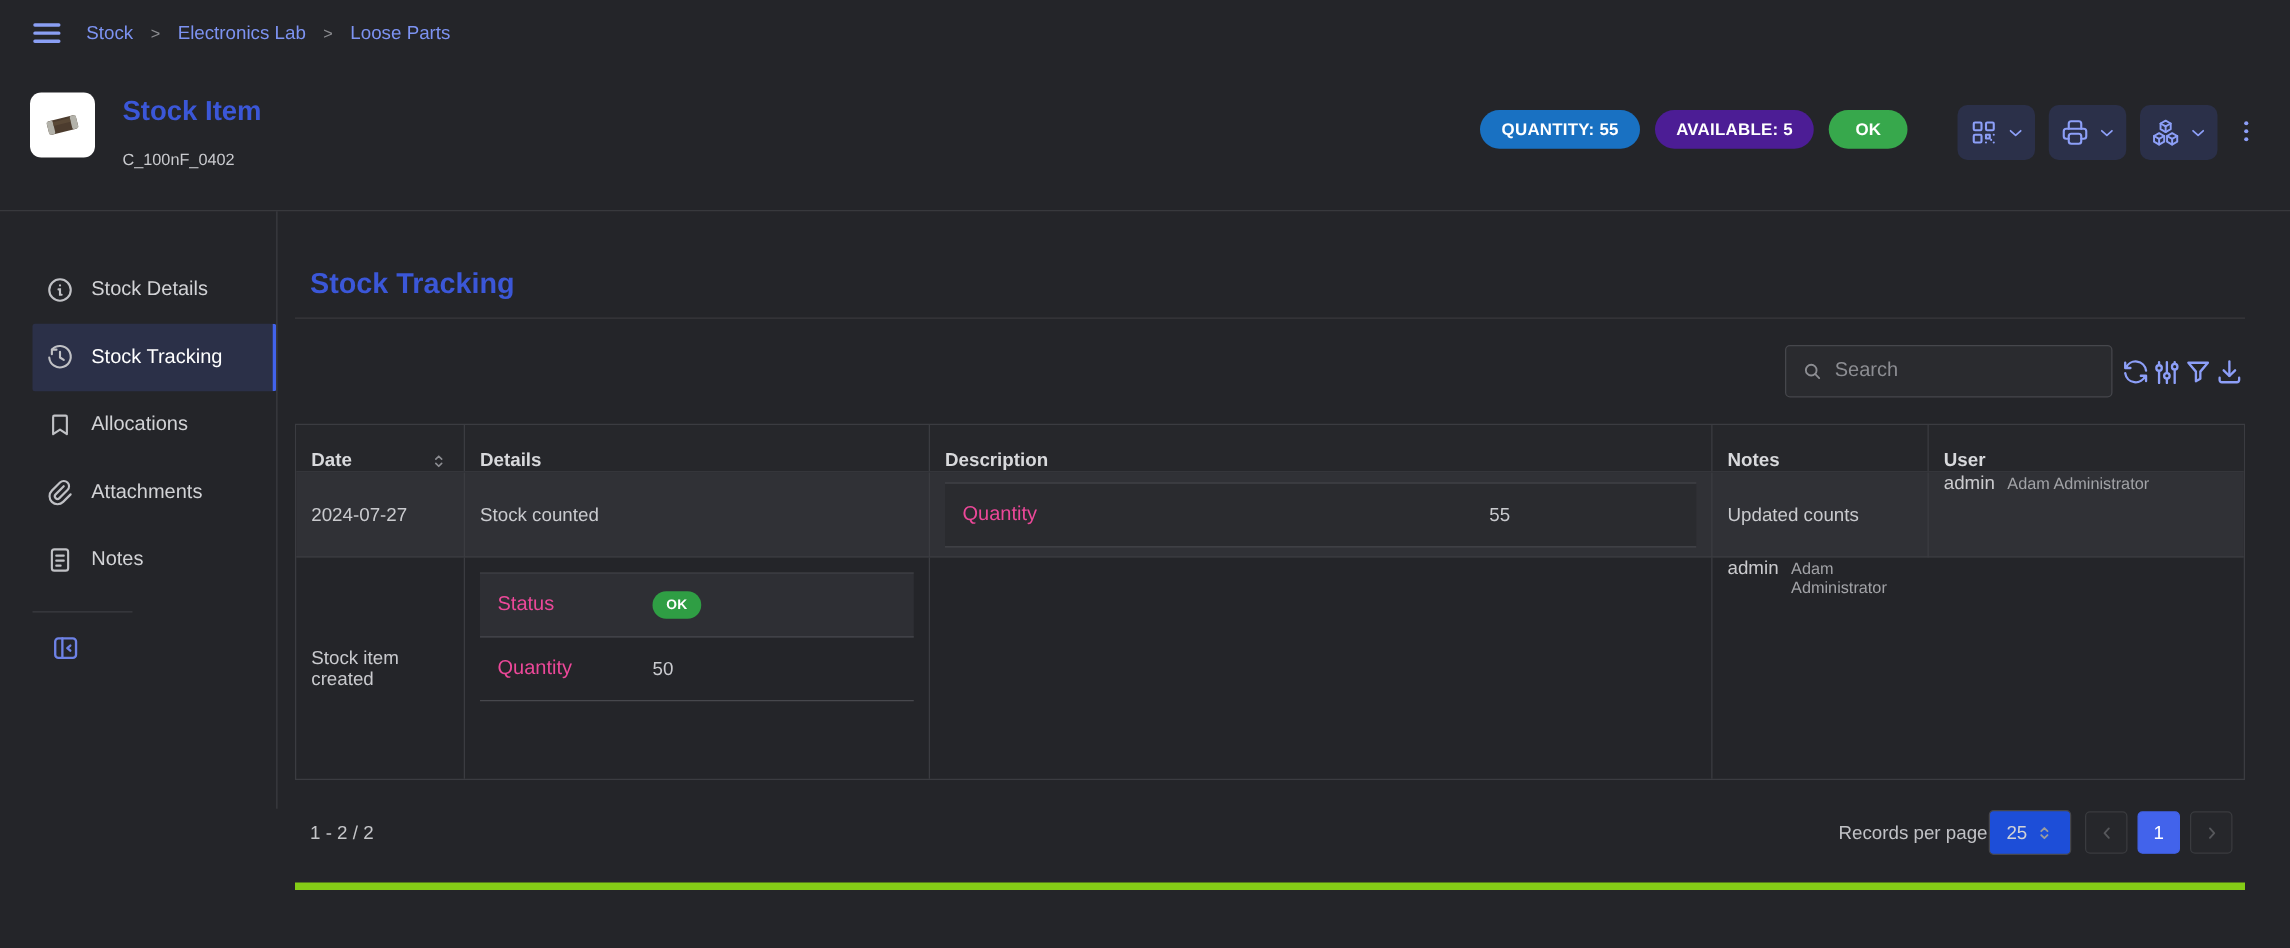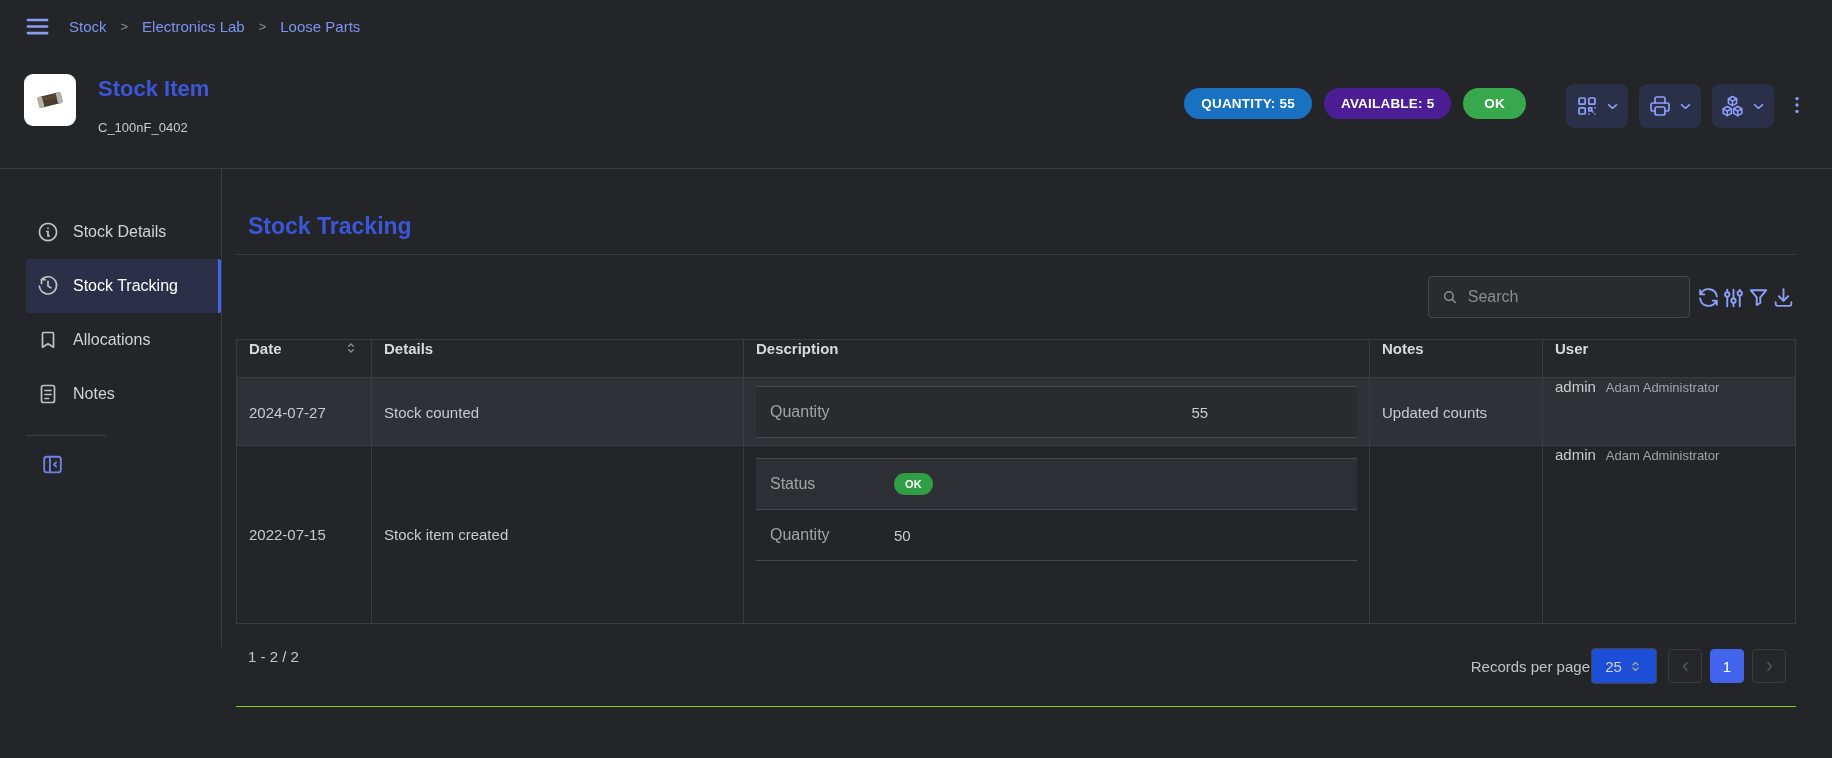--- a/index.html
+++ b/index.html
@@ -62,50 +62,50 @@
                   font-family:"Liberation Sans", sans-serif; width:100%; }
   .search input::placeholder { color:#8c8d92; }
   .tool-ico { color:#8d9ff8; display:flex; cursor:pointer; }
 
   
   .table { border:1px solid #3b3c41; }
   .trow { display:grid; grid-template-columns:135px 372px 626px 173px 1fr; }
   .trow > div { border-right:1px solid #3b3c41; }
   .trow > div:last-child { border-right:none; }
   .thead { height:38px; border-bottom:1px solid #3b3c41; background:#26272b; }
-  .thead > div { display:flex; align-items:flex-start; padding:0 12px; font-weight:bold;
+  .thead > div { display:flex; align-items:flex-end; padding:0 12px; font-weight:bold;
                  font-size:15px; color:#d8d9dc; cursor:pointer; }
   .sort-ico { margin-left:auto; color:#8c8d92; display:flex; }
   .tbody-row { border-bottom:1px solid #3b3c41; }
   .tbody-row.striped { background:#303136; }
   .cell { display:flex; align-items:center; padding:0 12px; font-size:15px; color:#c9cace; }
   .cell-details { display:block; padding:8px 12px; }
   .user-cell { gap:10px; align-items:baseline; padding-top:0; }
   .user-name { font-size:15px; color:#cbcbce; }
   .user-full { font-size:13px; color:#a2a3a7; }
 
   
   .subtable { width:100%; border-top:1px solid #47484d; }
   .subrow { display:flex; align-items:center; height:51px; padding:0 14px;
             border-bottom:1px solid #47484d; }
   .subrow.alt-dark { background:#2a2b2f; }
   .subrow.alt-light { background:#2e2f34; }
-  .sub-label { font-size:16px; color:#a3a3a3; flex:0 0 124px; }
+  .sub-label { font-size:16px; color:#ec4899; flex:0 0 124px; }
   .subrow.split .sub-label { flex:0 0 50%; }
   .subrow.split .sub-value { flex:1; text-align:center; }
   .sub-value { font-size:15px; color:#c9cace; }
   .mini-badge { background:#2f9e44; color:#fff; font-weight:bold; font-size:11px;
                 border-radius:11px; padding:5px 11px; letter-spacing:.3px; }
   .loc-dash { color:#c5c6c9; margin-right:14px; }
   .loc-link { color:#5f71dd; text-decoration:none; font-size:16px; cursor:pointer; }
   .loc-desc { color:#b4b5b8; font-size:13px; margin-left:14px; }
 
   
-  .pagebar { display:flex; padding:24px 10px 22px 12px;
-             border-bottom:1px solid #84cc16; }
+  .pagebar { display:flex; align-items:center; padding:24px 10px 22px 12px;
+             border-bottom:6px solid #84cc16; }
   .range-label { color:#c5c6c9; font-size:15px; }
   .pright { margin-left:auto; display:flex; align-items:center; gap:1px; }
   .rpp-label { color:#c1c2c6; font-size:15px; }
   .page-select { width:66px; height:36px; background:#1d4ed8; border:1px solid #46474c; border-radius:4px;
                  display:flex; align-items:center; justify-content:center; gap:6px; color:#d2d3d6;
                  font-size:15px; cursor:pointer; margin-right:10px; }
   .page-select .sel-ico { color:#9a9b9f; display:flex; }
   .pg-btn { width:34px; height:34px; border-radius:4px; display:flex; align-items:center;
             justify-content:center; background:#26272b; border:1px solid #3a3b3f; color:#56575b; }
   .pg-btn.current { background:#4263eb; border-color:#4263eb; color:#fff; font-size:15px; cursor:pointer; }
@@ -233,20 +233,28 @@
         <span class="s-ico">
           <svg width="24" height="24" viewBox="0 0 24 24" fill="none" stroke="currentColor" stroke-width="1.7" stroke-linecap="round" stroke-linejoin="round">
               <path d="M7.5 4.5h9a1 1 0 0 1 1 1v13.8L12 15.7l-5.5 3.6V5.5a1 1 0 0 1 1-1z"></path>
             </svg>
         </span>
         <span>Allocations</span>
       </div>
       <div class="side-item">
         <span class="s-ico">
           <svg width="24" height="24" viewBox="0 0 24 24" fill="none" stroke="currentColor" stroke-width="1.7" stroke-linecap="round" stroke-linejoin="round">
+              <path d="M15 7l-6.5 6.5a1.5 1.5 0 0 0 3 3l6.5-6.5a3 3 0 0 0-6-6l-6.5 6.5a4.5 4.5 0 0 0 9 9l6-6"></path>
+            </svg>
+        </span>
+        <span>Attachments</span>
+      </div>
+      <div class="side-item">
+        <span class="s-ico">
+          <svg width="24" height="24" viewBox="0 0 24 24" fill="none" stroke="currentColor" stroke-width="1.7" stroke-linecap="round" stroke-linejoin="round">
               <rect x="5.5" y="3.5" width="13" height="17" rx="2"></rect>
               <path d="M9 8.5h6M9 12.5h6M9 16.5h3.5"></path>
             </svg>
         </span>
         <span>Notes</span>
       </div>
       <hr class="side-sep">
       <span class="collapse-btn">
         <svg width="25" height="25" viewBox="0 0 24 24" fill="none" stroke="currentColor" stroke-width="1.8" stroke-linecap="round" stroke-linejoin="round">
             <rect x="4" y="4.5" width="16" height="15" rx="2.5"></rect>
@@ -334,21 +342,20 @@
             </div>
           </div>
           <div class="cell">Updated counts</div>
           <div class="cell user-cell">
             <span class="user-name">admin</span>
             <span class="user-full">Adam Administrator</span>
           </div>
         </div>
 
         <div class="trow tbody-row" style="height:177px; border-bottom:none;">
-          <div class="cell">2022-07-15</div>
           <div class="cell">Stock item created</div>
           <div class="cell-details" style="padding-top:12px;">
             <div class="subtable">
               <div class="subrow alt-light">
                 <span class="sub-label">Status</span>
                 <span class="mini-badge">OK</span>
               </div>
               <div class="subrow">
                 <span class="sub-label">Quantity</span>
                 <span class="sub-value">50</span>

